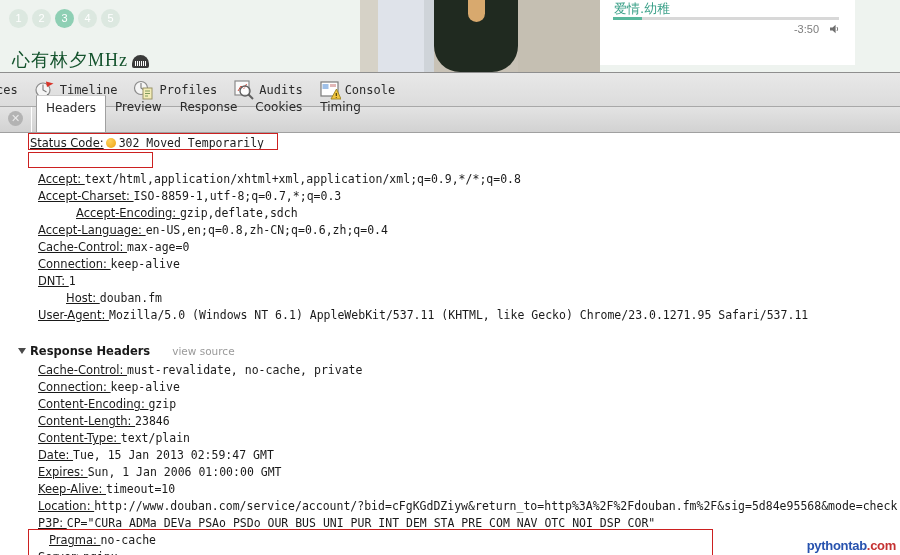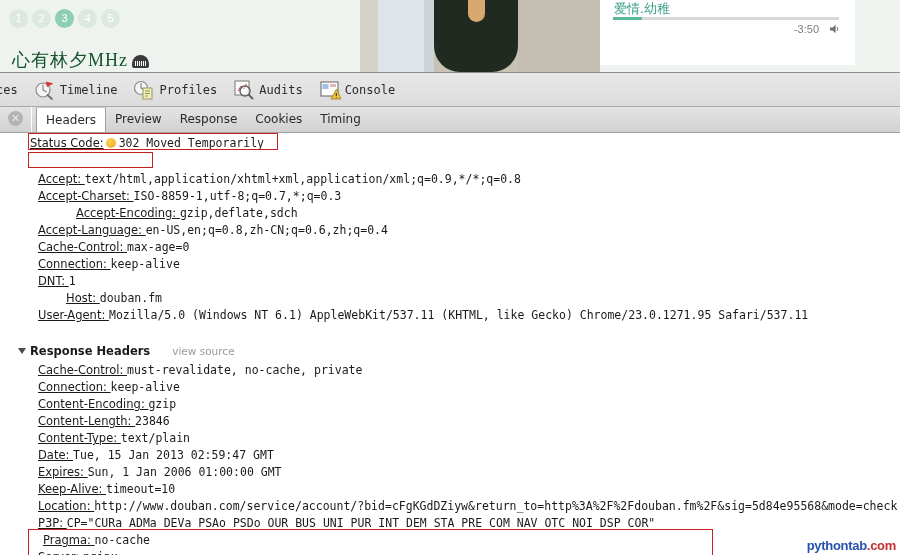--- a/index.html
+++ b/index.html
@@ -215,21 +215,21 @@
     left: 36px; top: 0;
     display: flex;
     align-items: flex-end;
     height: 25px;
   }
   .panel-tab {
     font-size: 12px;
     font-family: "DejaVu Sans", sans-serif;
     color: #2a2a2a;
     padding: 3px 9px 5px 9px;
-    height: 25px;
+    height: 37px;
     box-sizing: border-box;
     line-height: 18px;
     cursor: pointer;
     white-space: nowrap;
   }
   .panel-tab.selected {
     background: #ffffff;
     border-left: 1px solid #a0a0a0;
     border-right: 1px solid #a0a0a0;
     border-top: 1px solid #cccccc;
@@ -438,21 +438,21 @@
         <div class="hrow" style="left: 38px; top: 229px;"><span class="hlabel">Cache-Control: </span><span class="hvalue">must-revalidate, no-cache, private</span></div>
         <div class="hrow" style="left: 38px; top: 246px;"><span class="hlabel">Connection: </span><span class="hvalue">keep-alive</span></div>
         <div class="hrow" style="left: 38px; top: 263px;"><span class="hlabel">Content-Encoding: </span><span class="hvalue">gzip</span></div>
         <div class="hrow" style="left: 38px; top: 280px;"><span class="hlabel">Content-Length: </span><span class="hvalue">23846</span></div>
         <div class="hrow" style="left: 38px; top: 297px;"><span class="hlabel">Content-Type: </span><span class="hvalue">text/plain</span></div>
         <div class="hrow" style="left: 38px; top: 314px;"><span class="hlabel">Date: </span><span class="hvalue">Tue, 15 Jan 2013 02:59:47 GMT</span></div>
         <div class="hrow" style="left: 38px; top: 331px;"><span class="hlabel">Expires: </span><span class="hvalue">Sun, 1 Jan 2006 01:00:00 GMT</span></div>
         <div class="hrow" style="left: 38px; top: 348px;"><span class="hlabel">Keep-Alive: </span><span class="hvalue">timeout=10</span></div>
         <div class="hrow" style="left: 38px; top: 365px;"><span class="hlabel">Location: </span><span class="hvalue">http://www.douban.com/service/account/?bid=cFgKGdDZiyw&amp;return_to=http%3A%2F%2Fdouban.fm%2F&amp;sig=5d84e95568&amp;mode=check</span></div>
         <div class="hrow" style="left: 38px; top: 382px;"><span class="hlabel">P3P: </span><span class="hvalue">CP="CURa ADMa DEVa PSAo PSDo OUR BUS UNI PUR INT DEM STA PRE COM NAV OTC NOI DSP COR"</span></div>
-        <div class="hrow" style="left: 43px; top: 399px;"><span class="hlabel">Pragma: </span><span class="hvalue">no-cache</span></div>
+        <div class="hrow" style="left: 49px; top: 399px;"><span class="hlabel">Pragma: </span><span class="hvalue">no-cache</span></div>
         <div class="hrow" style="left: 38px; top: 416px;"><span class="hlabel">Server: </span><span class="hvalue">nginx</span></div>
       </div>
 
     <div class="annot" style="left:28px; top:0px;  width:250px; height:17px;"></div>
     <div class="annot" style="left:28px; top:19px; width:125px; height:16px;"></div>
     <div class="annot" style="left:28px; top:396px; width:685px; height:32px;"></div>
 
     <div id="watermark">
       <span>pythontab</span><span class="dom">.com</span>
     </div>

